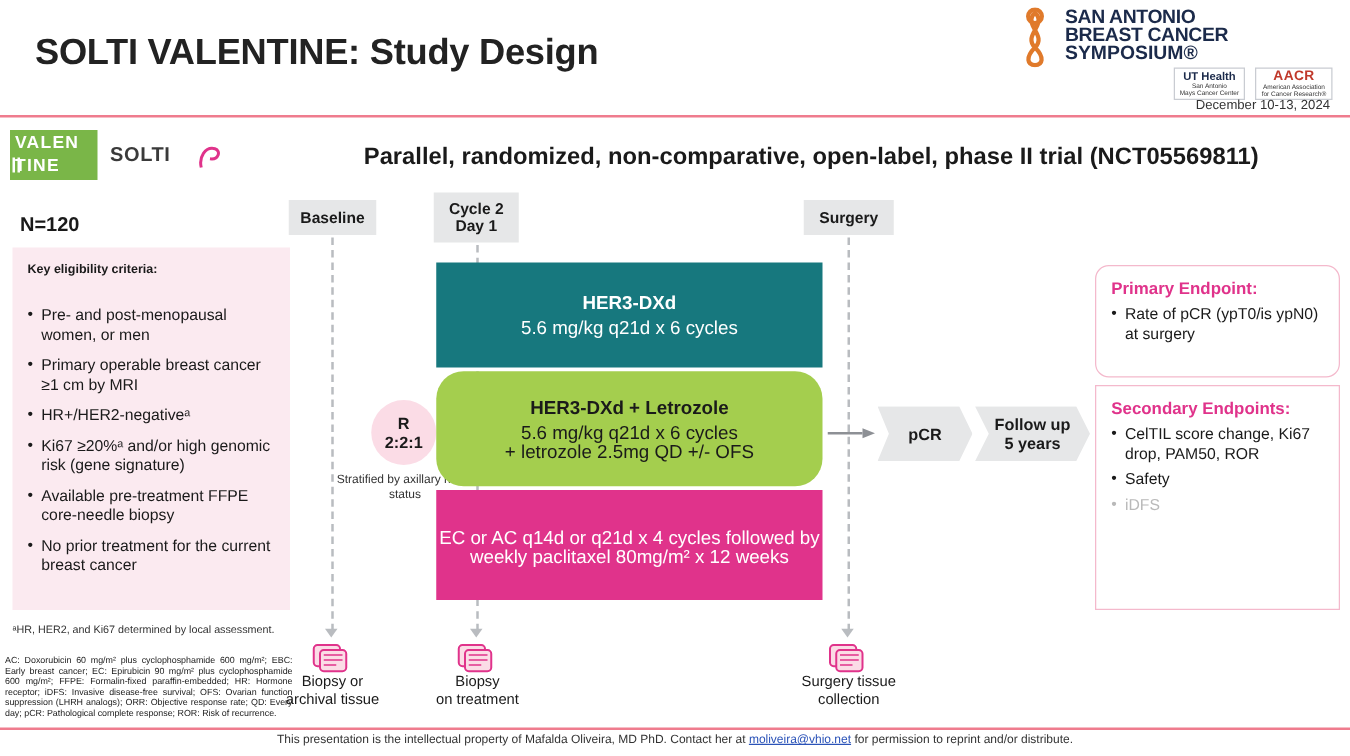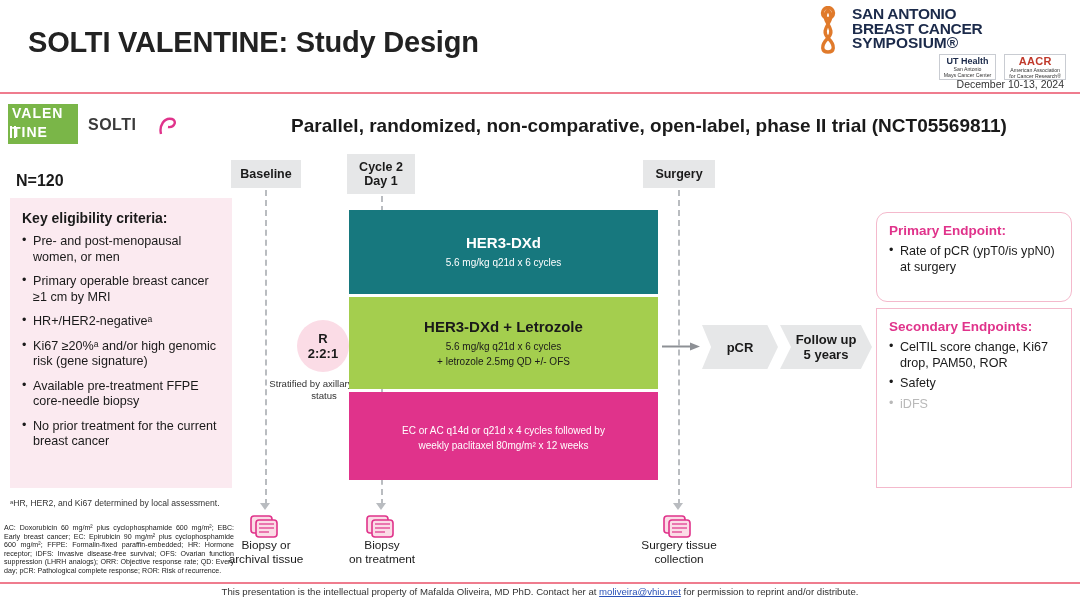--- a/index.html
+++ b/index.html
@@ -59,21 +59,21 @@
     position:absolute; left:236px; top:115px; width:826px;
     text-align:center; font-size:19px; font-weight:bold; color:#1a1a1a;
   }
 
   
   #n-label { position:absolute; left:16px; top:172px; font-size:16px; font-weight:bold; color:#1a1a1a; }
   #eligibility {
     position:absolute; left:10px; top:198px; width:222px; height:290px;
     background:#fbeaf0; padding:12px 10px 8px 12px;
   }
-  #eligibility h4 { margin:0 0 8px 0; font-size:14px; font-weight:bold; color:#1a1a1a; }
+  #eligibility h4 { margin:0 0 24px 0; font-size:10px; font-weight:bold; color:#1a1a1a; }
   #eligibility ul { margin:0; padding:0; list-style:none; }
   #eligibility li {
     font-size:12.6px; line-height:15.5px; color:#1a1a1a;
     margin-bottom:9px; padding-left:11px; position:relative;
   }
   #eligibility li::before { content:"\2022"; position:absolute; left:0; top:-1px; }
   #footnote-a {
     position:absolute; left:10px; top:498px; width:226px;
     font-size:8.6px; color:#333;
   }
@@ -119,23 +119,23 @@
     text-align:center; font-size:9.6px; line-height:11.5px; color:#333;
   }
 
   
   .arm {
     position:absolute; left:349px; width:309px;
     color:#ffffff; text-align:center;
     display:flex; flex-direction:column; align-items:center; justify-content:center;
   }
   .arm .arm-title { font-size:15px; font-weight:bold; line-height:18px; }
-  .arm .arm-sub { font-size:10px; line-height:15px; margin-top:3px; }
+  .arm .arm-sub { font-size:15px; line-height:15px; margin-top:3px; }
   #arm1 { top:210px; height:84px; background:#17787e; }
-  #arm2 { top:297px; height:92px; background:#a4ce4e; color:#1a1a1a; }
+  #arm2 { top:297px; height:92px; background:#a4ce4e; color:#1a1a1a;border-radius:22px; }
   #arm2 .arm-title { color:#1a1a1a; }
   #arm3 { top:392px; height:88px; background:#e0338b; }
 
   
   #arrow-pcr { position:absolute; left:662px; top:342px; width:38px; height:9px; }
 
   
   .chev {
     position:absolute; background:#e6e7e8;
     display:flex; align-items:center; justify-content:center;

